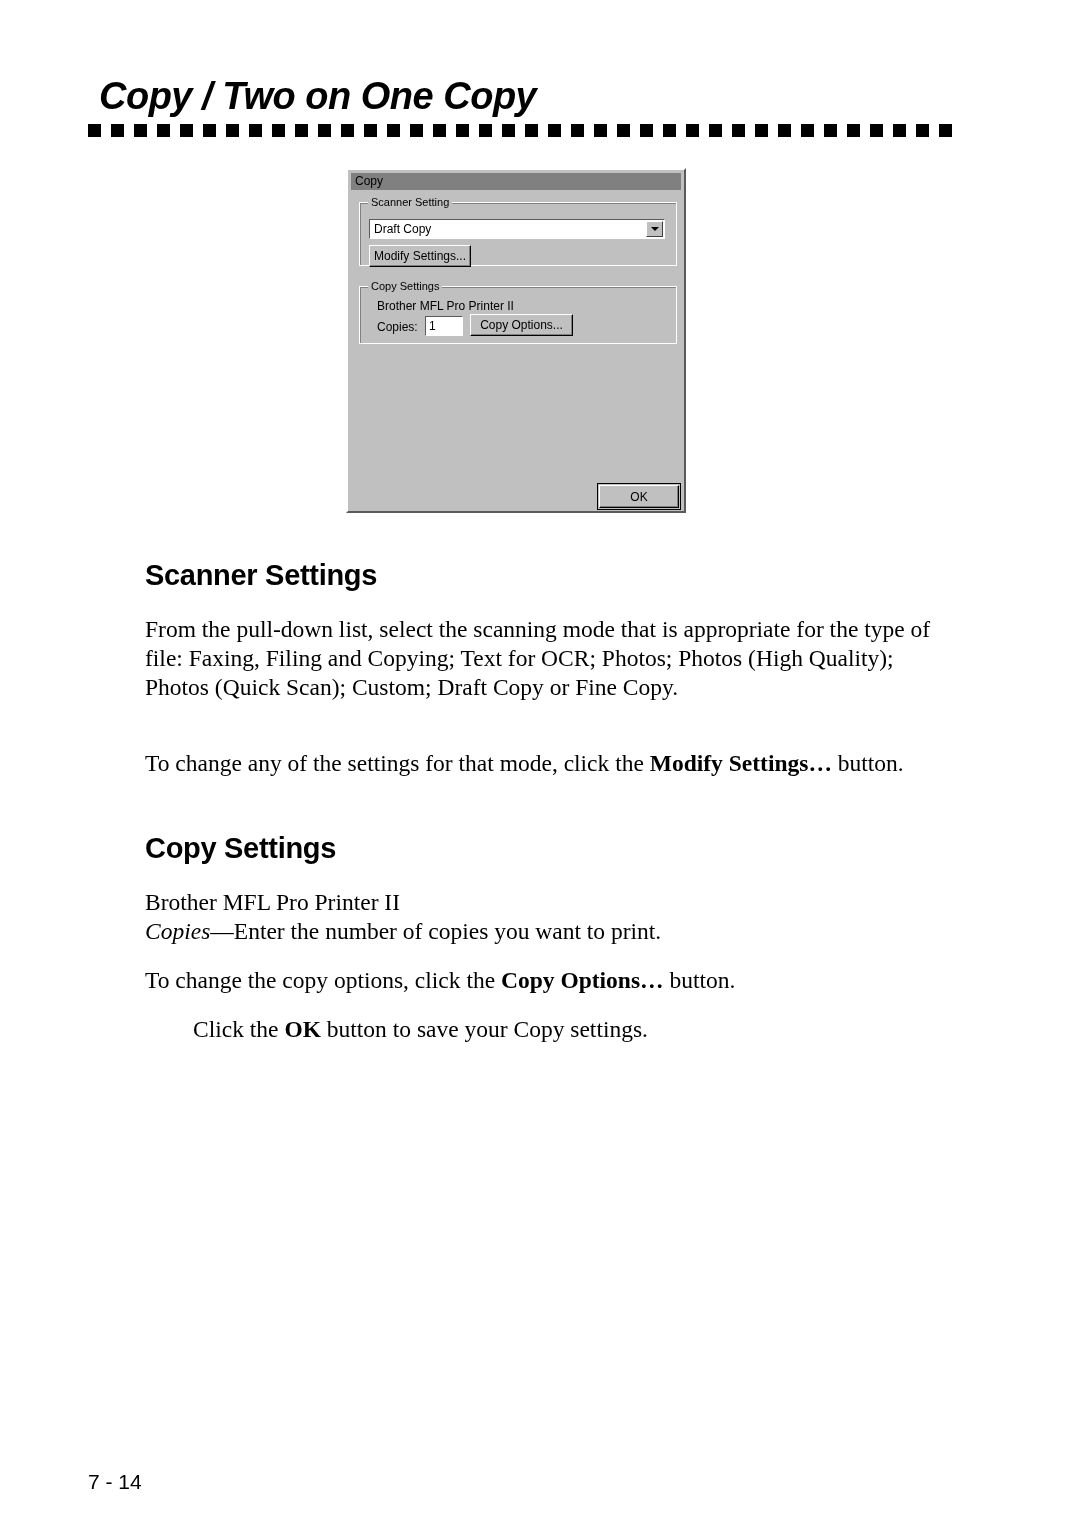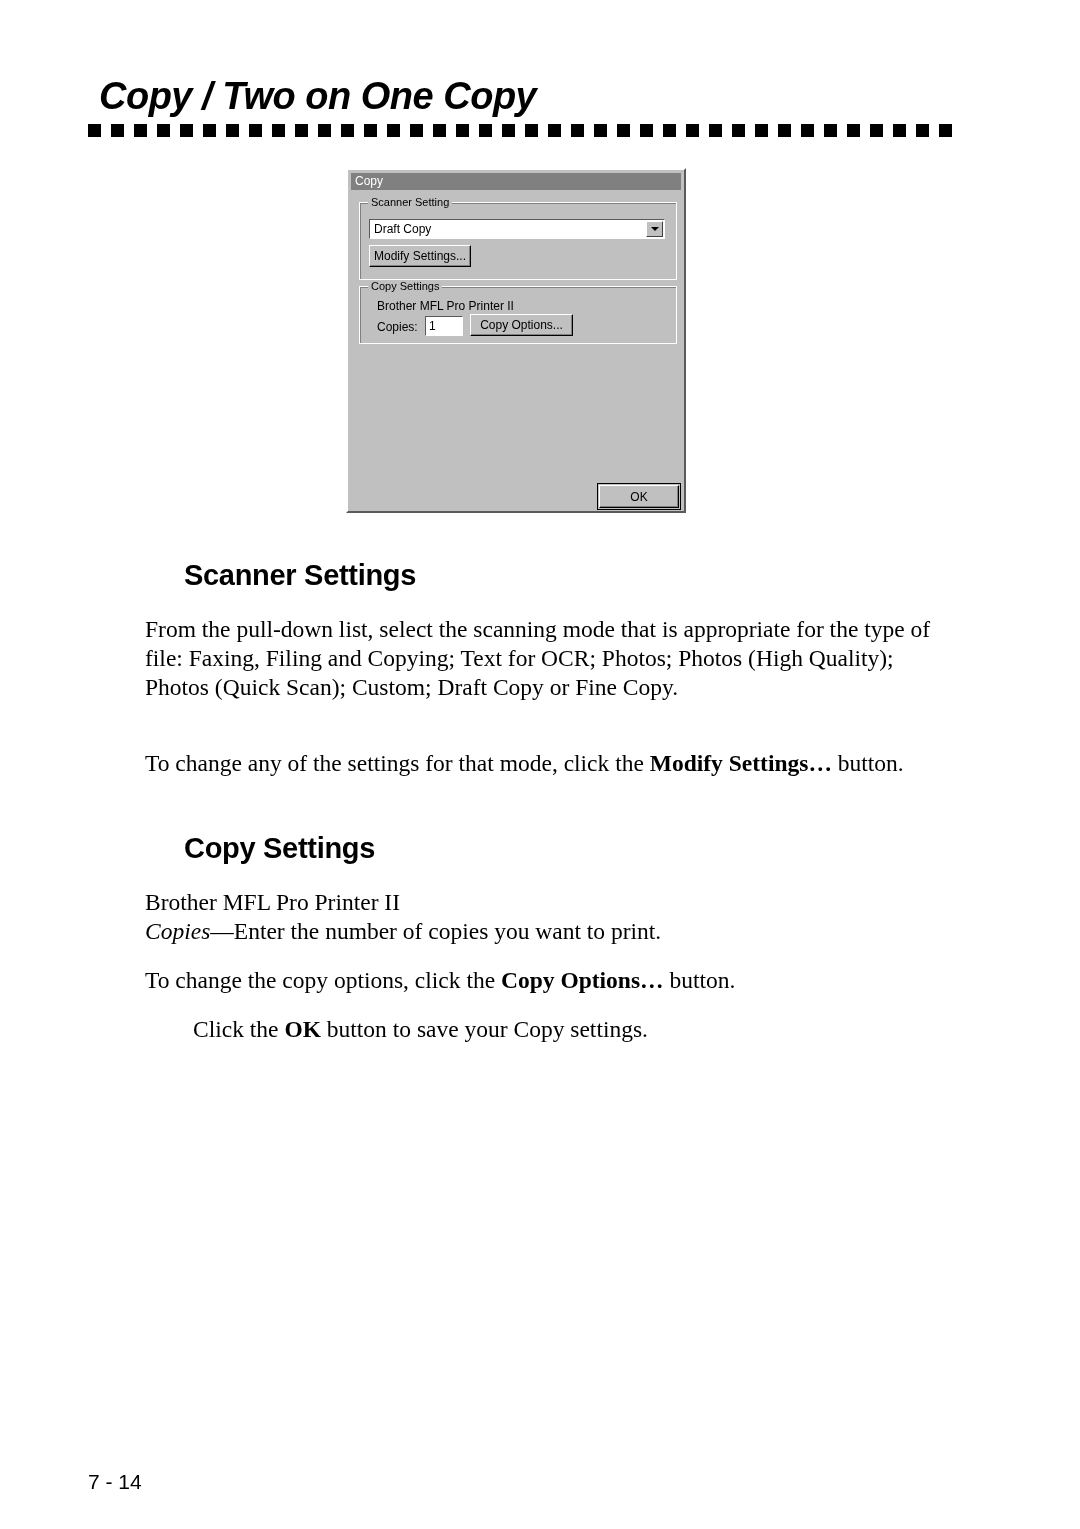--- a/index.html
+++ b/index.html
@@ -70,21 +70,21 @@
     top: 3px;
     right: 3px;
     height: 17px;
     background: #808080;
     display: flex;
     align-items: center;
     padding-left: 4px;
     box-sizing: border-box;
   }
   .titlebar-text {
-    color: #ffffff;
+    color: #000000;
     font-size: 12px;
     font-weight: normal;
     line-height: 17px;
   }
 
   .groupbox {
     position: absolute;
     border: 1px solid #ffffff;
     box-shadow: inset 1px 1px 0 #808080;
     box-sizing: border-box;
@@ -93,21 +93,21 @@
     position: absolute;
     top: -7px;
     left: 8px;
     background: #c0c0c0;
     padding: 0 3px;
     font-size: 11px;
     line-height: 12px;
     white-space: nowrap;
   }
 
-  #gb-scanner { left: 11px; top: 32px; width: 318px; height: 78px; }
+  #gb-scanner { left: 11px; top: 32px; width: 318px; height: 64px; }
   #gb-copy    { left: 11px; top: 116px; width: 318px; height: 58px; }
 
   
   .combo {
     position: absolute;
     left: 9px;
     top: 16px;
     width: 296px;
     height: 20px;
     background: #ffffff;
@@ -225,21 +225,20 @@
   
   .h2 {
     position: absolute;
     left: 145px;
     font-family: "Liberation Sans", sans-serif;
     font-weight: bold;
     font-size: 29px;
     line-height: 34px;
     letter-spacing: -0.3px;
     white-space: nowrap;
-    margin-left: 39px;
   }
   #h2-scanner { top: 558px; }
   #h2-copy    { top: 831px; }
 
   .para {
     position: absolute;
     left: 145px;
     width: 790px;
     font-family: "Liberation Serif", serif;
     font-size: 23.5px;

